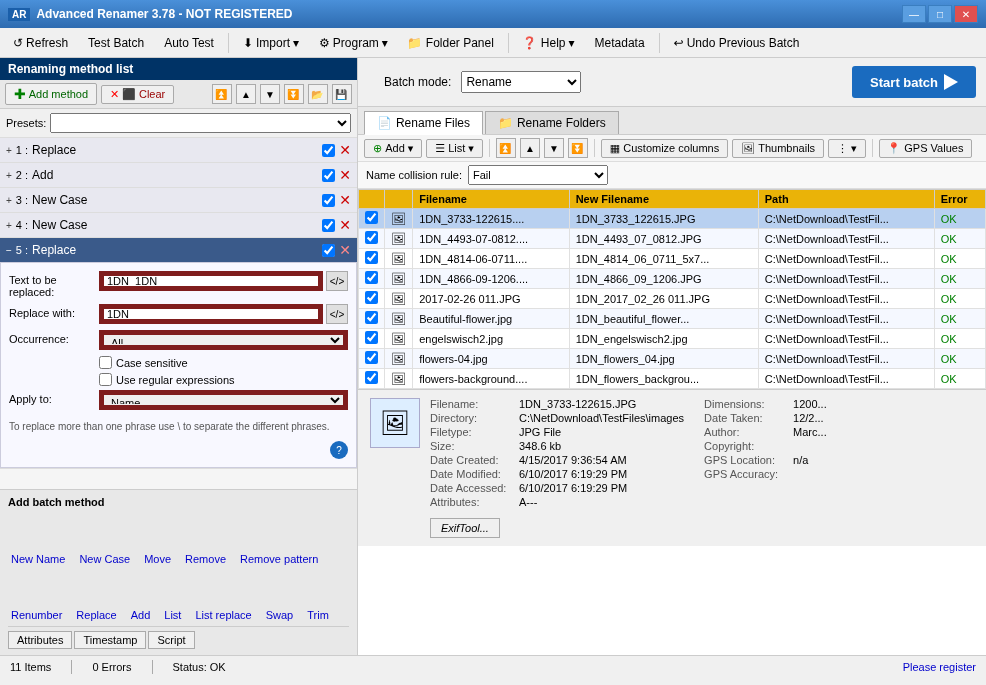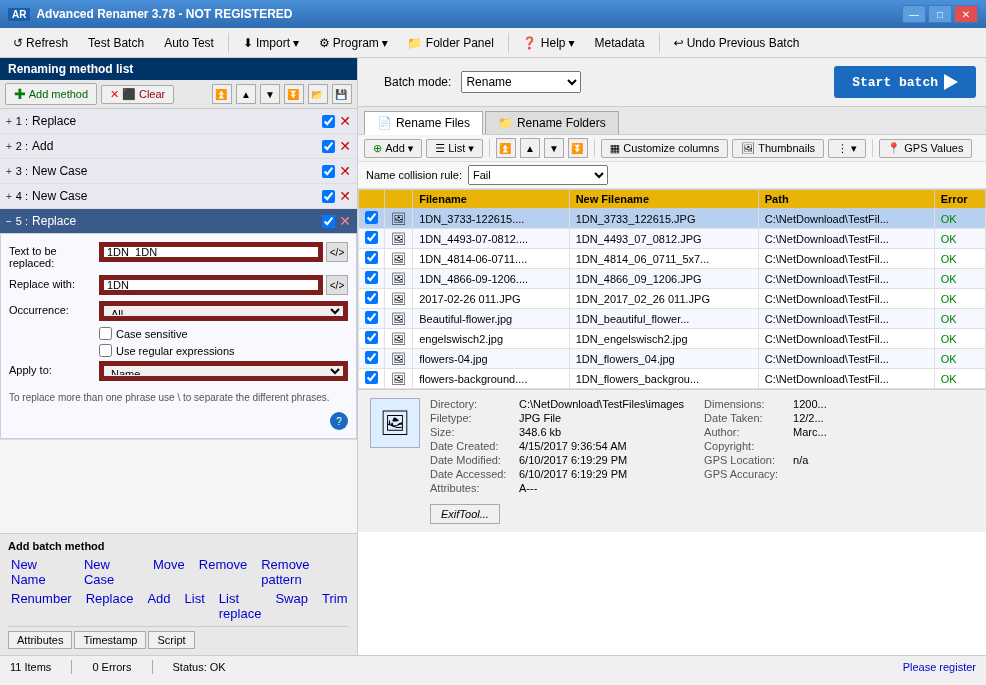--- a/index.html
+++ b/index.html
@@ -53,33 +53,33 @@
     .form-label { width: 90px; font-size: 11px; padding-top: 3px; }
     .form-input-wrap { flex: 1; display: flex; align-items: center; gap: 3px; }
     .form-input { flex: 1; height: 20px; border: 5px solid #7f1d1d; font-size: 11px; padding: 1px 3px; }
     .code-btn { width: 22px; height: 20px; background: #e0e0e0; border: 1px solid #aaa; cursor: pointer; font-size: 10px; display: flex; align-items: center; justify-content: center; }
     .form-check-row { display: flex; align-items: center; gap: 4px; margin-bottom: 4px; padding-left: 90px; font-size: 11px; }
     .form-note { font-size: 10px; color: #555; padding: 4px 0; line-height: 1.3; }
     
     
     #add-batch { background: #e8e8e8; border-top: 1px solid #ccc; padding: 6px 8px; }
     #add-batch-title { font-weight: bold; font-size: 11px; margin-bottom: 4px; }
-    .batch-link { color: #0000cc; text-decoration: none; font-size: 13px; cursor: pointer; padding: 1px 3px; }
+    .batch-link { color: #0000cc; text-decoration: none; font-size: 11px; cursor: pointer; padding: 1px 3px; margin-top: 40px; }
     .batch-row { display: flex; gap: 8px; margin-bottom: 2px; }
     .batch-tabs { display: flex; gap: 2px; margin-top: 4px; border-top: 1px solid #ccc; padding-top: 4px; }
     .batch-tab { padding: 2px 8px; border: 1px solid #aaa; background: #f0f0f0; cursor: pointer; font-size: 11px; }
     
     
     #right-panel { flex: 1; background: #fff; display: flex; flex-direction: column; }
     
     
     #batch-mode-row { display: flex; align-items: center; padding: 8px 10px; gap: 10px; background: #f0f0f0; border-bottom: 1px solid #ccc; }
     .batch-mode-label { font-size: 12px; margin-left: 16px; }
     #batch-mode-select { height: 22px; font-size: 12px; width: 120px; }
-    #start-batch-btn { margin-left: auto; background: #1a6bbf; color: white; border: none; padding: 8px 18px; font-size: 13px; font-weight: bold; cursor: pointer; border-radius: 3px; display: flex; align-items: center; gap: 6px; font-family: Liberation Mono, monospace; }
+    #start-batch-btn { margin-left: auto; background: #1a6bbf; color: white; border: none; padding: 8px 18px; font-size: 13px; font-weight: bold; cursor: pointer; border-radius: 3px; display: flex; align-items: center; gap: 6px; }
     .play-icon { width: 0; height: 0; border-top: 8px solid transparent; border-bottom: 8px solid transparent; border-left: 14px solid white; }
     
     
     #tab-bar { display: flex; background: #e8e8e8; border-bottom: 1px solid #ccc; padding: 4px 6px 0; gap: 2px; }
     .tab { padding: 4px 12px; border: 1px solid #aaa; border-bottom: none; background: #ddd; cursor: pointer; font-size: 12px; display: flex; align-items: center; gap: 4px; }
     .tab.active { background: white; border-bottom: 1px solid white; margin-bottom: -1px; }
     
     
     #action-toolbar { display: flex; align-items: center; padding: 3px 6px; gap: 4px; background: #f5f5f5; border-bottom: 1px solid #ddd; }
     .action-btn { padding: 2px 8px; background: #f0f0f0; border: 1px solid #aaa; cursor: pointer; font-size: 11px; display: flex; align-items: center; gap: 3px; border-radius: 2px; }
@@ -195,20 +195,24 @@
       </button>
       <div style="flex:1;"></div>
       <button class="arrow-btn" title="Move to top">⏫</button>
       <button class="arrow-btn" title="Move up">▲</button>
       <button class="arrow-btn" title="Move down">▼</button>
       <button class="arrow-btn" title="Move to bottom">⏬</button>
       <button class="arrow-btn">📂</button>
       <button class="arrow-btn">💾</button>
     </div>
 
+    <div id="presets-row">
+      <label>Presets:</label>
+      <select style="flex:1;height:20px;font-size:11px;"></select>
+    </div>
 
     <div id="methods-list">
 
       <div class="method-item">
         <div class="method-item-header">
           <span class="method-expand">+</span>
           <span style="font-size:11px;margin-right:4px;">1 :</span>
           <span class="method-name">Replace</span>
           <input type="checkbox" class="method-check" checked="" style="">
           <button class="method-del">✕</button>
@@ -497,20 +501,24 @@
     </tr>
           </tbody>
       </table>
     </div>
 
     <div id="file-info">
       <div style="display:flex;align-items:flex-start;">
         <div class="info-icon">🖼</div>
         <div class="info-col">
           <div class="info-row">
+            <span class="info-label">Filename:</span>
+            <span class="info-val">1DN_3733-122615.JPG</span>
+          </div>
+          <div class="info-row">
             <span class="info-label">Directory:</span>
             <span class="info-val">C:\NetDownload\TestFiles\images</span>
           </div>
           <div class="info-row">
             <span class="info-label">Filetype:</span>
             <span class="info-val">JPG File</span>
           </div>
           <div class="info-row">
             <span class="info-label">Size:</span>
             <span class="info-val">348.6 kb</span>

